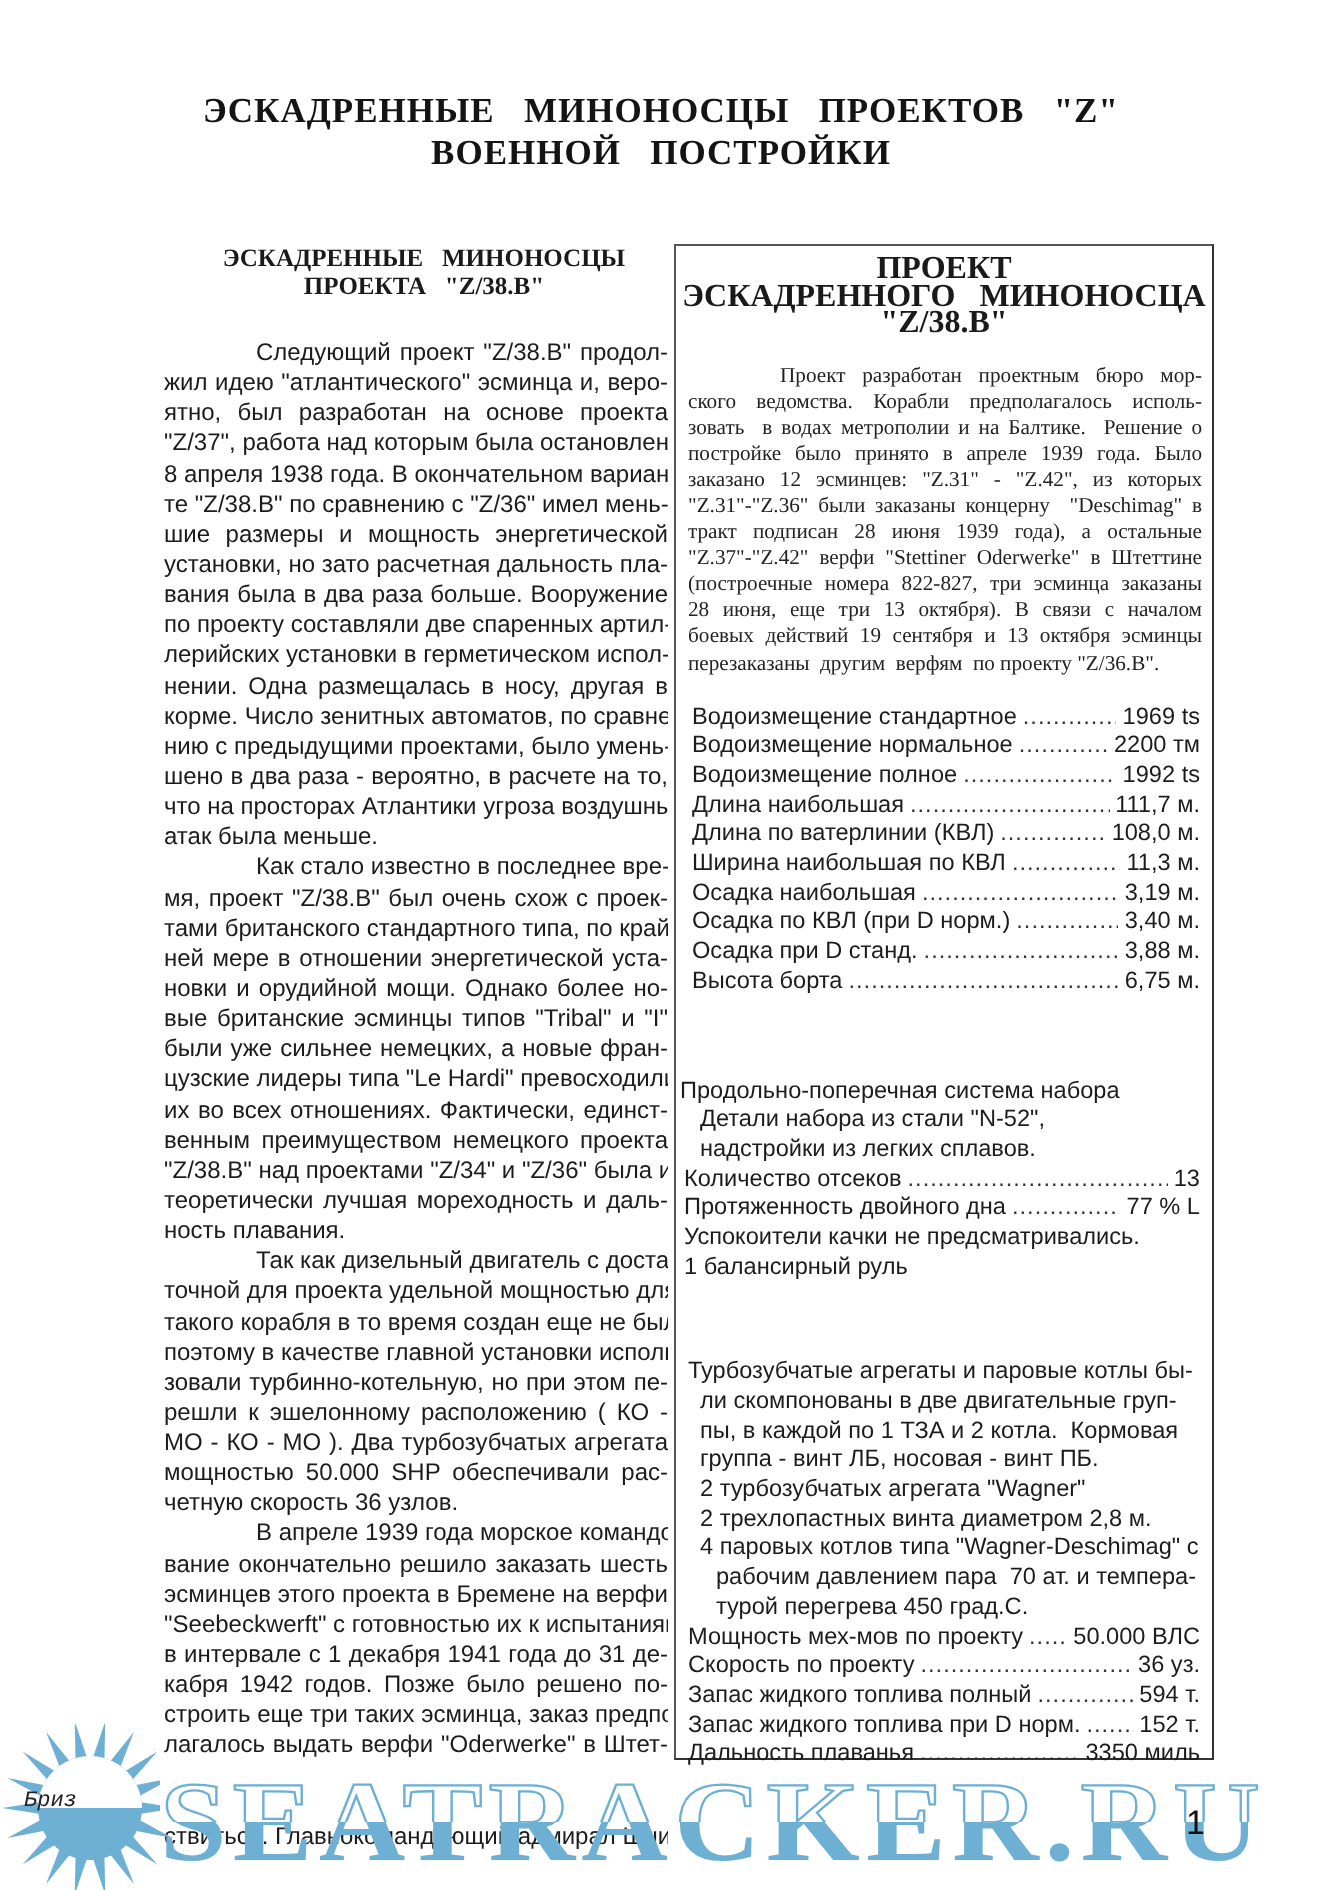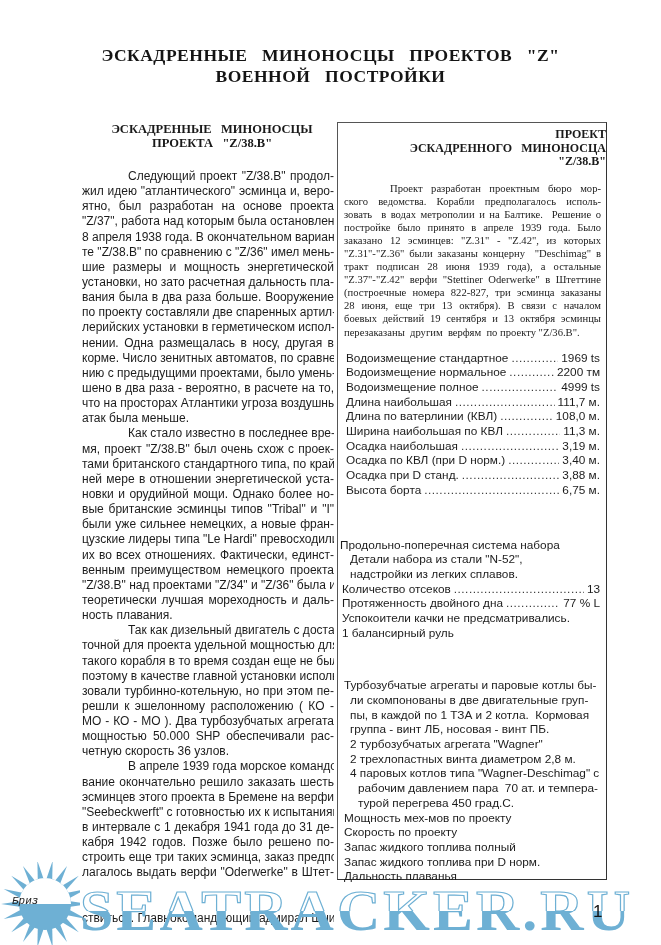--- a/index.html
+++ b/index.html
@@ -25,22 +25,22 @@
   }
   .left-body .ln { white-space: pre; text-align: justify; text-align-last: justify; height: 15.15px; overflow: hidden; }
   .left-body .ln.last { text-align-last: left; }
   .left-body .ln.indent { padding-left: 46px; }
 
   .box {
     position: absolute; left: 337px; top: 122px; width: 268px; height: 756px;
     border: 1px solid #555; border-right: 1.5px solid #333; border-bottom: 1.5px solid #333;
   }
   .box-heading {
-    margin-top: 5px; text-align: right; font-family: "Liberation Serif", serif;
-    font-weight: bold; font-size: 12px; line-height: 13.5px; color: #1a1a1a;
+    margin-top: 5px; text-align: center; font-family: "Liberation Serif", serif;
+    font-weight: bold; font-size: 16px; line-height: 13.5px; color: #1a1a1a;
   }
   .box-heading div { white-space: pre; }
   .box-intro {
     margin: 13px 5px 0 6px; font-family: "Liberation Serif", serif; font-size: 10.6px;
     line-height: 13.1px; color: #222;
   }
   .box-intro .ln { white-space: pre; text-align: justify; text-align-last: justify; height: 13.1px; overflow: hidden; }
   .box-intro .ln.last { text-align-last: left; }
   .box-intro .ln.indent { padding-left: 46px; }
   .spec {
@@ -54,21 +54,21 @@
   .spec-row .val { flex: none; text-align: center; }
   .hull { margin: 40px 6px 0 2px; }
   .hull .line { line-height: 14.7px; height: 14.7px; white-space: pre; }
   .hull .sub { padding-left: 10px; }
   .hull .spec-row { margin-left: 2px; margin-right: 0; }
   .hull .item { padding-left: 2px; }
   .machinery { margin: 38px 6px 0 6px; }
   .machinery .line { line-height: 14.7px; height: 14.7px; white-space: pre; }
   .machinery .sub { padding-left: 6px; }
   .machinery .sub2 { padding-left: 30px; }
-  .machinery .spec-row { margin-left: 0; flex-direction: column; }
+  .machinery .spec-row { margin-left: 0; }
 
   .watermark {
     position: absolute; left: 0; top: 862px; width: 661px; height: 83px;
   }
   .wm-text {
     position: absolute; left: 80px; top: 19px;
     font-family: "Liberation Serif", serif; font-weight: bold; font-size: 60px;
     letter-spacing: 3px; color: #6eb0d4; line-height: 60px; white-space: pre;
     transform: scaleY(0.95);
   }
@@ -186,21 +186,21 @@
         <span class="val">1969 ts</span>
       </div>
       <div class="spec-row">
         <span class="lbl">Водоизмещение нормальное</span>
         <span class="dots"></span>
         <span class="val">2200 тм</span>
       </div>
       <div class="spec-row">
         <span class="lbl">Водоизмещение полное</span>
         <span class="dots"></span>
-        <span class="val">4999 ts</span>
+        <span class="val">1992 ts</span>
       </div>
       <div class="spec-row">
         <span class="lbl">Длина наибольшая</span>
         <span class="dots"></span>
         <span class="val">111,7 м.</span>
       </div>
       <div class="spec-row">
         <span class="lbl">Длина по ватерлинии (КВЛ)</span>
         <span class="dots"></span>
         <span class="val">108,0 м.</span>

